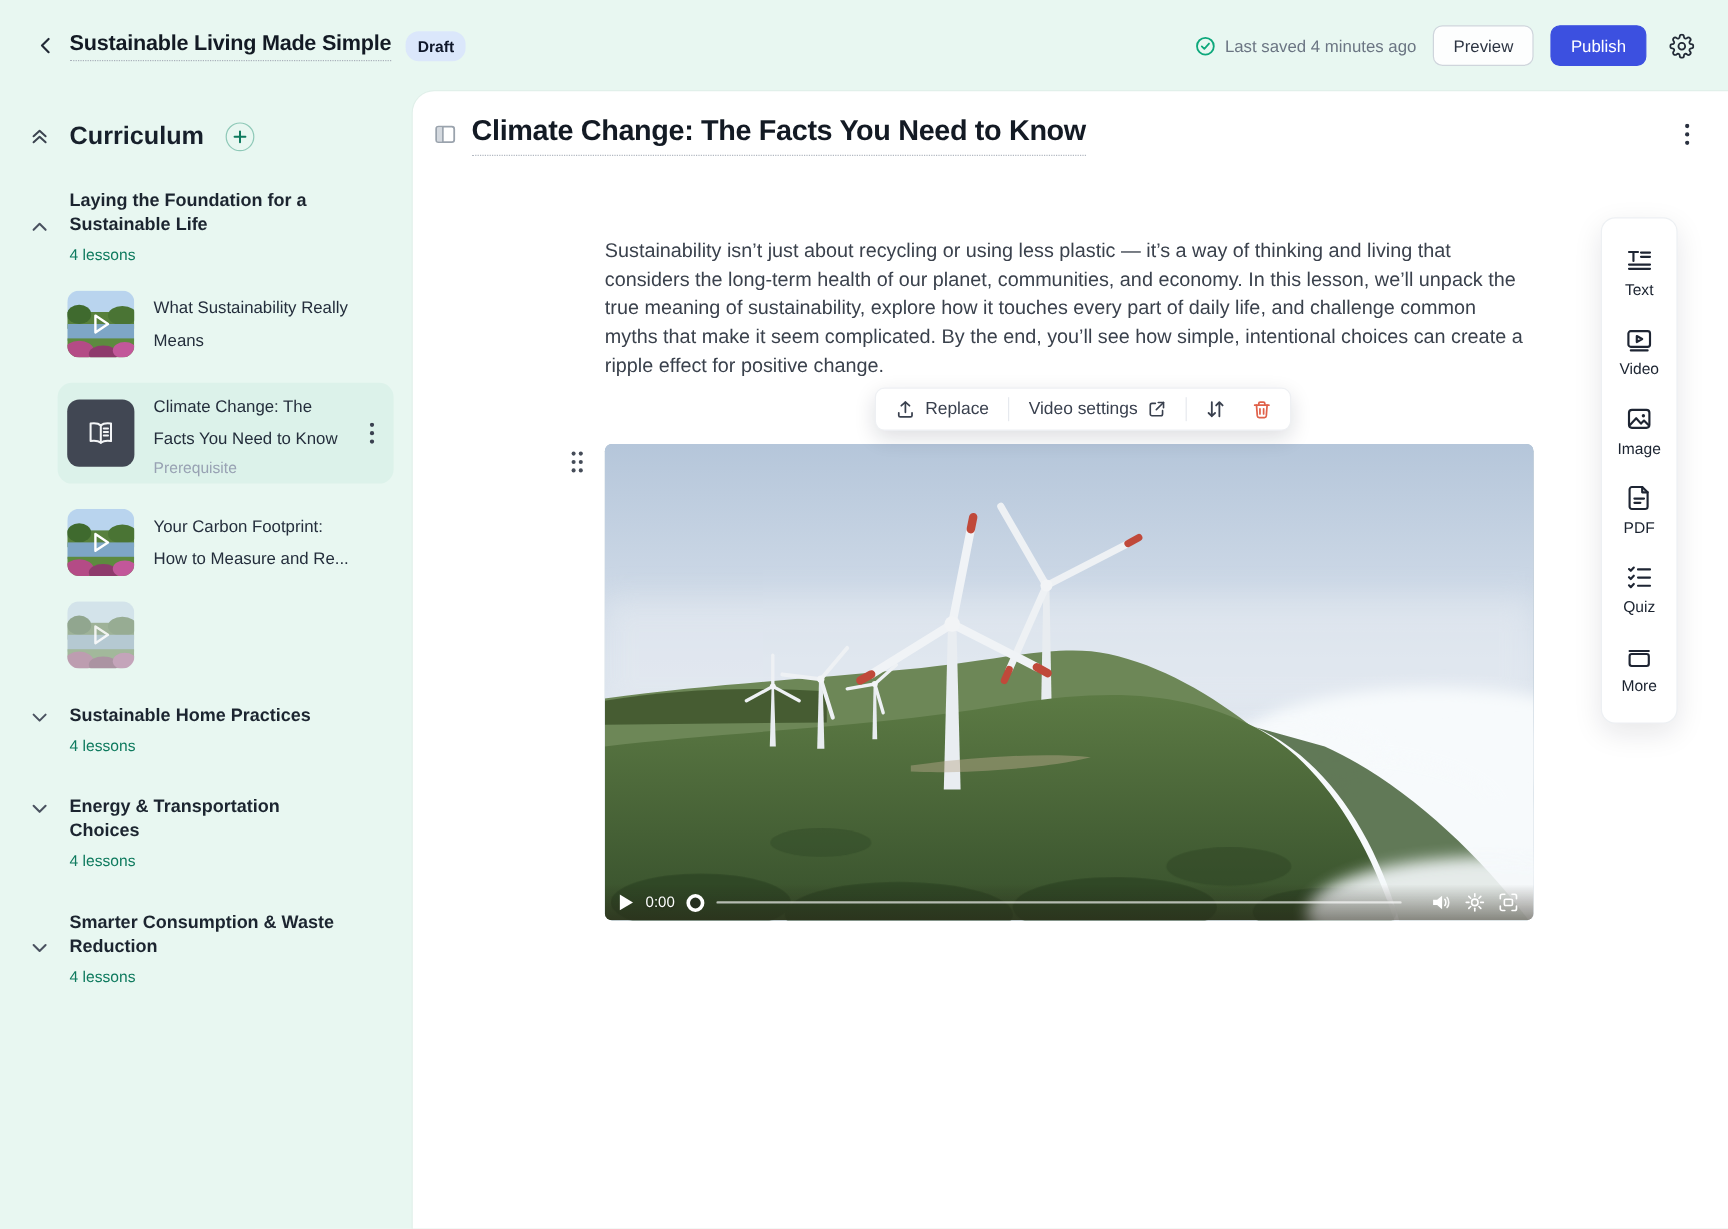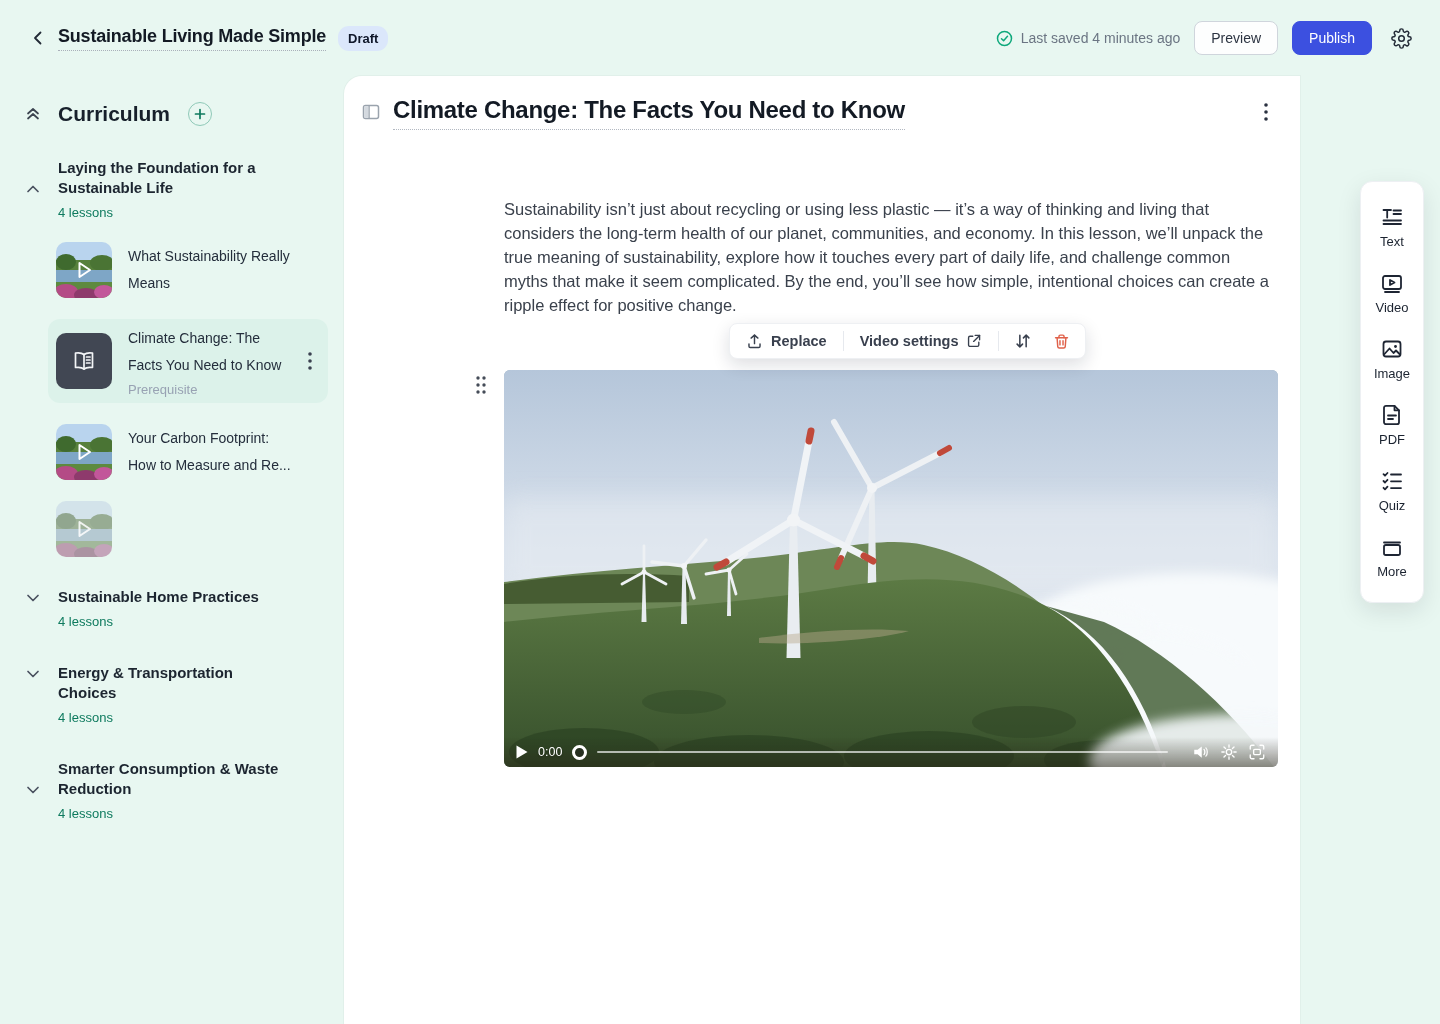--- a/index.html
+++ b/index.html
@@ -1,18 +1,18 @@
 <!DOCTYPE html>
 <html><head>
 <meta charset="utf-8">
 <style>
   * { margin:0; padding:0; box-sizing:border-box; }
   html,body { width:1440px; height:1024px; }
   body { font-family:"Liberation Sans", sans-serif; background:#e8f7f1; overflow:hidden; }
-  .app { position:relative; width:1300px; height:1024px; background:#e8f7f1; color:#1a222e; }
+  .app { position:relative; width:1440px; height:1024px; background:#e8f7f1; color:#1a222e; }
 
   
   .header { position:absolute; left:0; top:0; width:1440px; height:76px; display:flex; align-items:center; padding:0 24px; }
   .back-btn { width:28px; height:28px; display:flex; align-items:center; justify-content:center; cursor:pointer; color:#222a36; flex:none; }
   .course-title { margin-left:6px; font-size:18px; font-weight:700; letter-spacing:-0.2px; color:#131a24; border-bottom:1.5px dotted #a9b0ba; padding-bottom:3px; cursor:text; }
   .draft-badge { margin-left:12px; background:#dbe7fb; color:#0f172a; font-size:13px; font-weight:700; padding:5px 10px; border-radius:11px; }
   .header-right { margin-left:auto; display:flex; align-items:center; gap:14px; }
   .saved { display:flex; align-items:center; gap:8px; color:#6b7583; font-size:14px; }
   .btn { font-family:inherit; font-size:14px; font-weight:400; border-radius:8px; padding:8px 16px; cursor:pointer; }
   .btn-preview { background:#fdfefe; border:1px solid #cfd5dc; color:#2c3442; }
@@ -45,38 +45,38 @@
 
   
   .main-panel { position:absolute; left:344px; top:76px; right:0; bottom:0; background:#fff; border-top-left-radius:18px; box-shadow:0 0 0 1px rgba(16,24,40,.03); }
   .panel-toggle { position:absolute; left:17px; top:26px; width:20px; height:20px; color:#9aa3ad; cursor:pointer; }
   .lesson-heading { position:absolute; left:49px; top:20px; font-size:24px; font-weight:700; letter-spacing:-0.3px; color:#131a24; border-bottom:1.5px dotted #b2b8c1; padding-bottom:5px; cursor:text; }
   .main-kebab { position:absolute; right:22px; top:24px; width:24px; height:24px; color:#2a3140; display:flex; align-items:center; justify-content:center; cursor:pointer; }
   .paragraph { position:absolute; left:160px; top:121px; width:772px; font-size:16.5px; line-height:24px; color:#3a414c; cursor:text; }
 
   
   .vid-toolbar { position:absolute; left:385px; top:247px; height:36px; display:flex; align-items:center; gap:10px; background:#fff; border:1px solid #eef0f3; border-radius:8px; padding:0 10px; box-shadow:0 6px 18px rgba(16,24,40,.14); }
-  .tb-btn { display:flex; align-items:center; gap:8px; font-size:14.5px; font-weight:700; color:#39404e; background:none; border:none; font-family:inherit; cursor:pointer; padding:4px 6px; }
+  .tb-btn { display:flex; align-items:center; gap:8px; font-size:14.5px; font-weight:400; color:#39404e; background:none; border:none; font-family:inherit; cursor:pointer; padding:4px 6px; }
   .tb-sep { width:1px; height:20px; background:#e6e9ee; }
   .tb-icon-btn { width:28px; height:26px; display:flex; align-items:center; justify-content:center; background:none; border:none; cursor:pointer; color:#39404e; }
   .tb-icon-btn.danger { color:#e0614a; }
 
   
   .grip { position:absolute; left:131px; top:299px; width:14px; height:22px; color:#454c58; cursor:grab; }
   .video-block { position:absolute; left:160px; top:294px; width:774px; height:397px; border-radius:6px; overflow:hidden; background:#9fb4c5; }
   .video-scene { position:absolute; inset:0; width:100%; height:100%; }
   .player-bar { position:absolute; left:0; right:0; bottom:0; height:30px; display:flex; align-items:center; gap:10px; padding:0 12px; background:linear-gradient(to bottom, rgba(40,35,22,0), rgba(40,35,22,.5)); }
   .play-btn { width:12px; height:14px; cursor:pointer; flex:none; color:#fff; }
   .time { color:#fff; font-size:12.5px; flex:none; text-shadow:0 1px 2px rgba(0,0,0,.3); }
   .scrubber { width:15px; height:15px; border-radius:50%; border:3px solid #fff; background:rgba(30,30,30,.45); flex:none; cursor:pointer; }
   .progress { flex:1; height:2px; background:rgba(255,255,255,.65); border-radius:2px; margin-right:14px; cursor:pointer; }
   .pb-icon { width:18px; height:18px; color:#fff; cursor:pointer; flex:none; }
 
   
-  .tools-panel { position:absolute; left:1016px; top:105px; width:64px; background:#fff; border:1px solid #edf0f3; border-radius:12px; box-shadow:0 8px 24px rgba(16,24,40,.10); padding:12px 0; display:flex; flex-direction:column; align-items:center; }
+  .tools-panel { position:absolute; left:990px; top:105px; width:64px; background:#fff; border:1px solid #edf0f3; border-radius:12px; box-shadow:0 8px 24px rgba(16,24,40,.10); padding:12px 0; display:flex; flex-direction:column; align-items:center; }
   .tool { display:flex; flex-direction:column; align-items:center; gap:5px; padding:11px 0; cursor:pointer; width:100%; }
   .tool-icon { width:24px; height:24px; color:#1e2533; }
   .tool-label { font-size:13px; font-weight:500; color:#1b2330; }
 
   svg { display:block; }
 </style>
 </head>
 <body>
 
 <div class="app">

